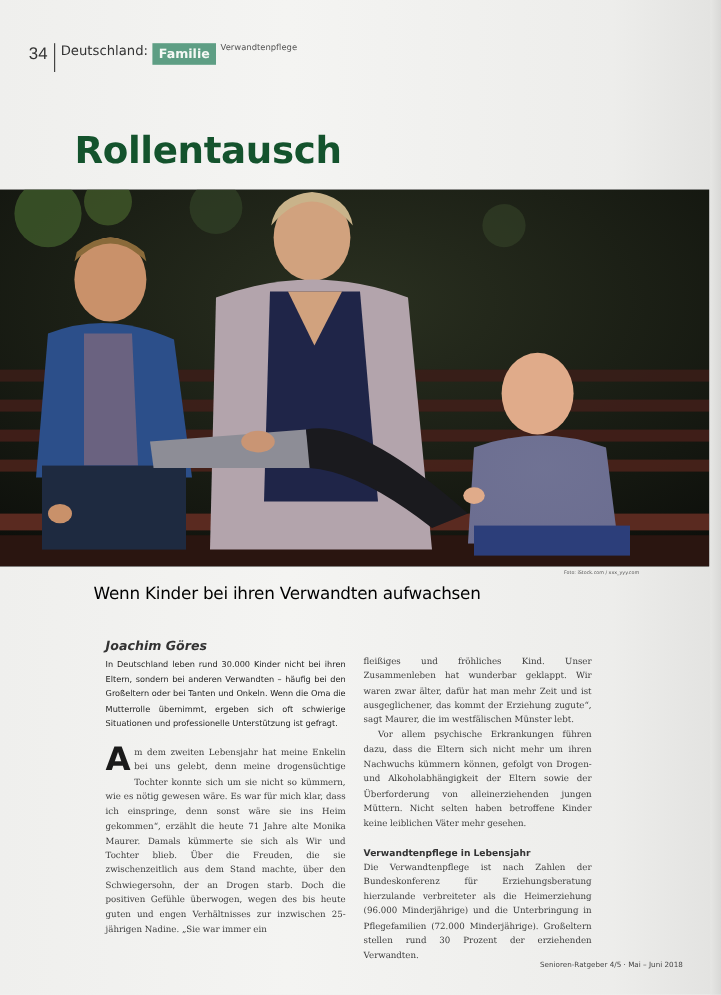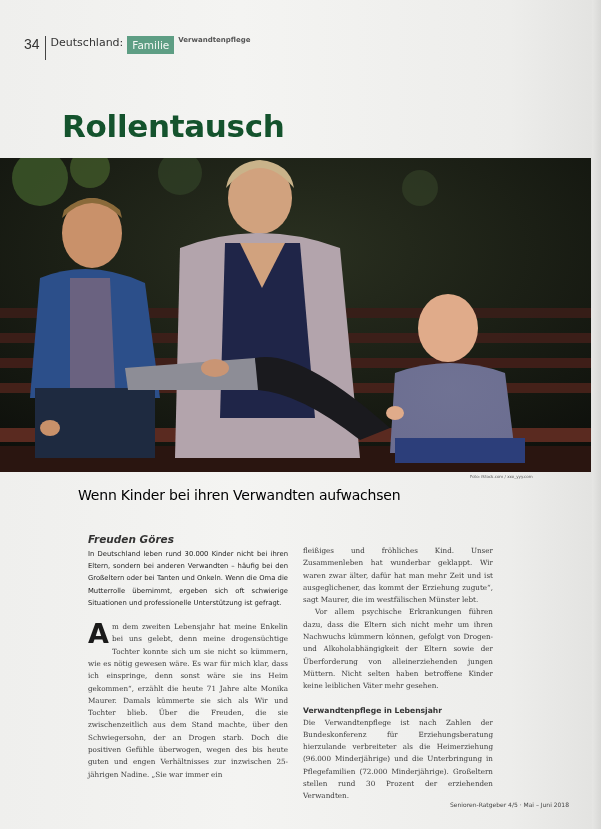--- a/index.html
+++ b/index.html
@@ -13,24 +13,24 @@
       background: linear-gradient(90deg, #efefed 0%, #f4f4f2 40%, #ededeb 85%, #e2e2e0 100%);
     }
     .header {
       position: absolute; left: 24px; top: 36px; height: 24px;
       display: flex; align-items: flex-start;
     }
     .page-num { font-size: 14px; color: #333; padding-right: 5px; font-family: "Liberation Sans", sans-serif; }
     .header-divider { width: 1px; height: 24px; background: #444; margin-right: 5px; }
     .section { font-size: 11px; color: #333; margin-right: 4px; font-family: "DejaVu Sans", sans-serif; }
     .tag {
-      background: #5e9e84; color: #f4f8f4; font-size: 10.5px; font-weight: normal;
+      background: #5e9e84; color: #f4f8f4; font-size: 10.5px; font-weight: bold;
       padding: 3px 5px; margin-right: 4px; font-family: "DejaVu Sans", sans-serif;
     }
-    .subtag { font-size: 7px; color: #555; font-family: "DejaVu Sans", sans-serif; font-weight: bold; }
+    .subtag { font-size: 7px; color: #555; font-family: "DejaVu Sans", sans-serif; }
 
     .title {
       position: absolute; left: 62px; top: 108px;
       font-family: "DejaVu Sans", sans-serif; font-weight: bold; font-size: 31px;
       color: #14532d; letter-spacing: -0.3px;
     }
 
     .photo {
       position: absolute; left: 0; top: 158px; width: 591px; height: 314px; overflow: hidden;
       background: #151515;
@@ -140,21 +140,21 @@
     <path d="M395 215 Q450 195 505 215 L515 295 L390 295 Z" fill="url(#foliage)" opacity="0.15"></path>
     <rect x="395" y="280" width="130" height="25" fill="#2c3e7a"></rect>
     <ellipse cx="395" cy="255" rx="9" ry="7" fill="#e0ab8a"></ellipse>
   </svg>
 </div>
 <div class="credit">Foto: iStock.com / xxx_yyy.com</div>
 
 <h2 class="subtitle" style="margin:0;font-weight:normal">Wenn Kinder bei ihren Verwandten aufwachsen</h2>
 
 <div class="col col-left">
-  <div class="author">Freuden Göres</div>
+  <div class="author">Joachim Göres</div>
   <div class="lead">In Deutschland leben rund 30.000 Kinder nicht bei ihren Eltern, sondern bei anderen Verwandten – häufig bei den Großeltern oder bei Tanten und Onkeln. Wenn die Oma die Mutterrolle übernimmt, ergeben sich oft schwierige Situationen und professionelle Unterstützung ist gefragt.</div>
   <p class="body-text first-para">
     <span class="dropcap">A</span><span>m dem zweiten Lebensjahr hat meine Enkelin bei uns gelebt, denn meine drogensüchtige Tochter konnte sich um sie nicht so kümmern, wie es nötig gewesen wäre. Es war für mich klar, dass ich einspringe, denn sonst wäre sie ins Heim gekommen“, erzählt die heute 71 Jahre alte Monika Maurer. Damals kümmerte sie sich als Wir und Tochter blieb. Über die Freuden, die sie zwischenzeitlich aus dem Stand machte, über den Schwiegersohn, der an Drogen starb. Doch die positiven Gefühle überwogen, wegen des bis heute guten und engen Verhältnisses zur inzwischen 25-jährigen Nadine. „Sie war immer ein</span>
   </p>
 </div>
 
 <div class="col col-right">
   <p class="body-text">fleißiges und fröhliches Kind. Unser Zusammenleben hat wunderbar geklappt. Wir waren zwar älter, dafür hat man mehr Zeit und ist ausgeglichener, das kommt der Erziehung zugute“, sagt Maurer, die im westfälischen Münster lebt.</p>
   <p class="body-text indent">Vor allem psychische Erkrankungen führen dazu, dass die Eltern sich nicht mehr um ihren Nachwuchs kümmern können, gefolgt von Drogen- und Alkoholabhängigkeit der Eltern sowie der Überforderung von alleinerziehenden jungen Müttern. Nicht selten haben betroffene Kinder keine leiblichen Väter mehr gesehen.</p>
   <div class="subhead">Verwandtenpflege in Lebensjahr</div>

